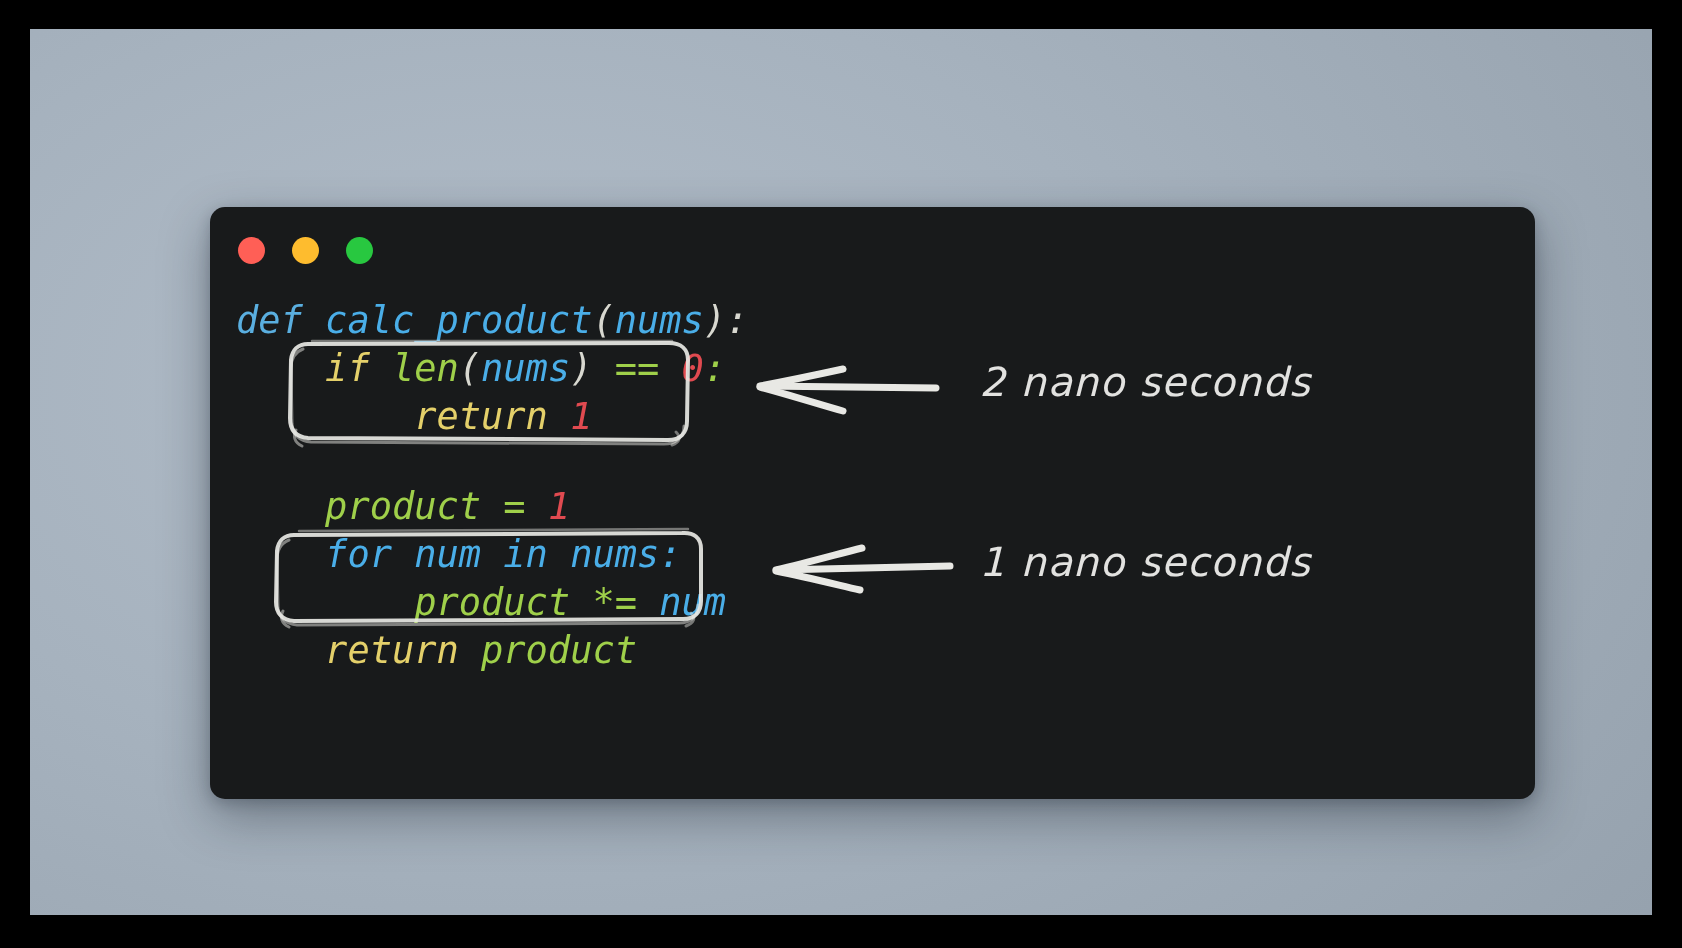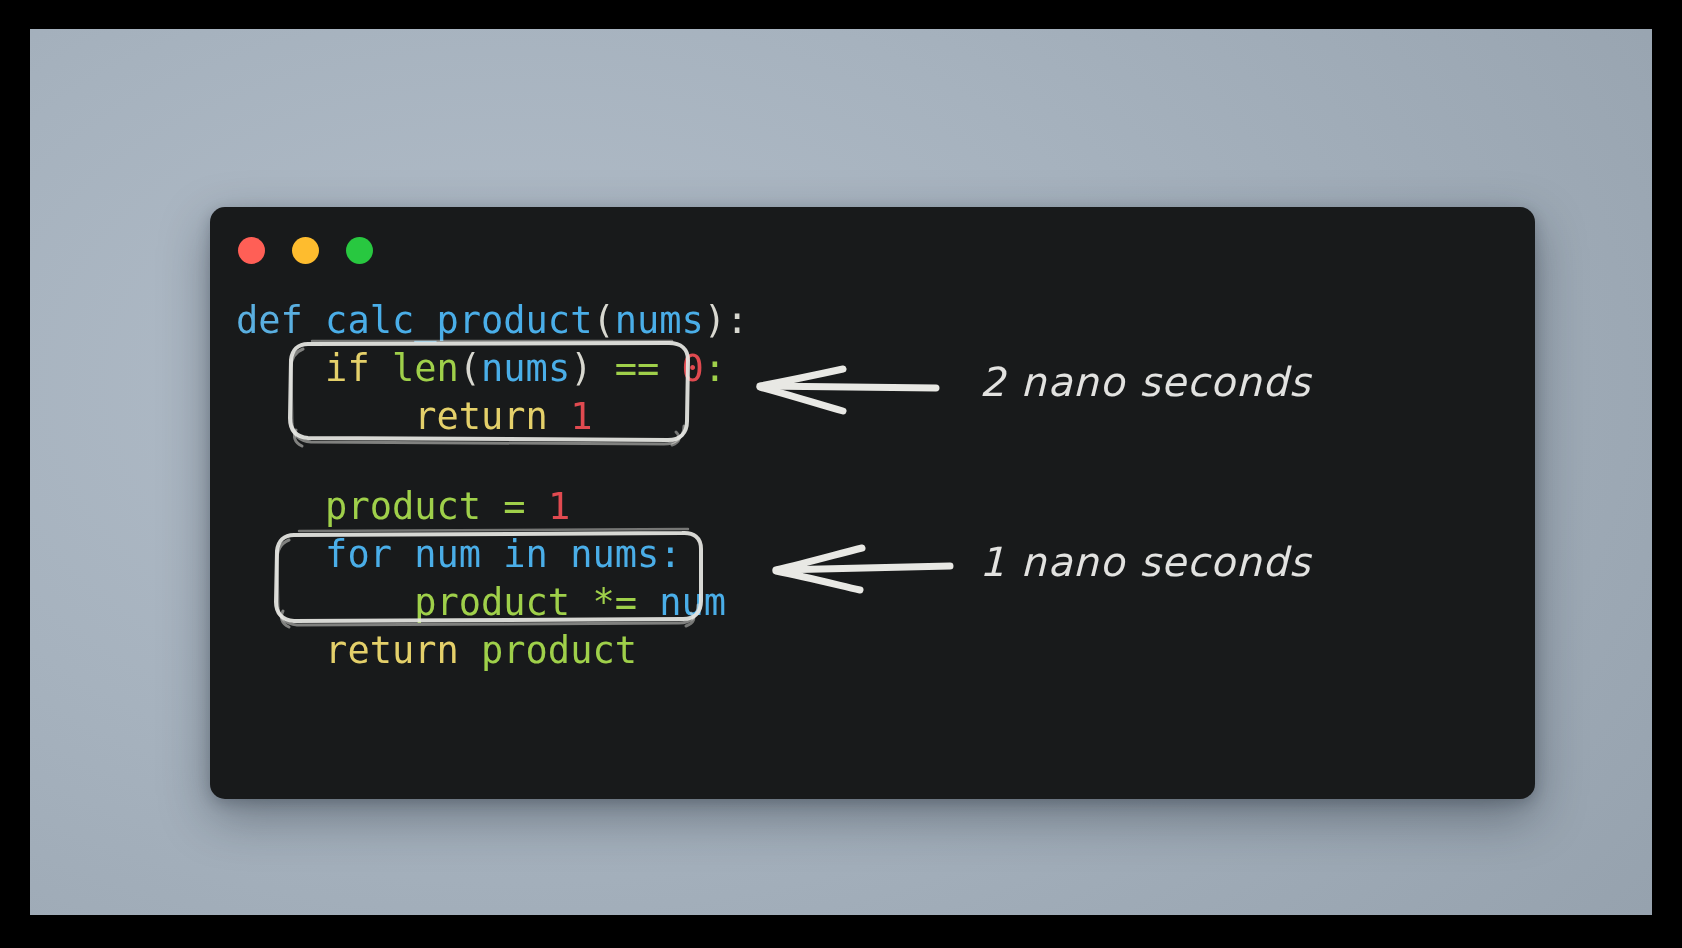--- a/index.html
+++ b/index.html
@@ -64,21 +64,21 @@
   .code {
     position: absolute;
     left: 26px;
     top: 90px;
     font-family: "DejaVu Sans Mono", monospace;
     font-size: 37px;
     line-height: 48px;
     white-space: pre;
     letter-spacing: 0px;
   }
-  .code-line { height: 48px; }
+  .code-line { height: 48px; font-style: italic; }
   .code-line.blank { height: 42px; }
 
   
   .sketch {
     position: absolute;
     left: 0; top: 0;
     width: 1682px;
     height: 948px;
     pointer-events: none;
   }

